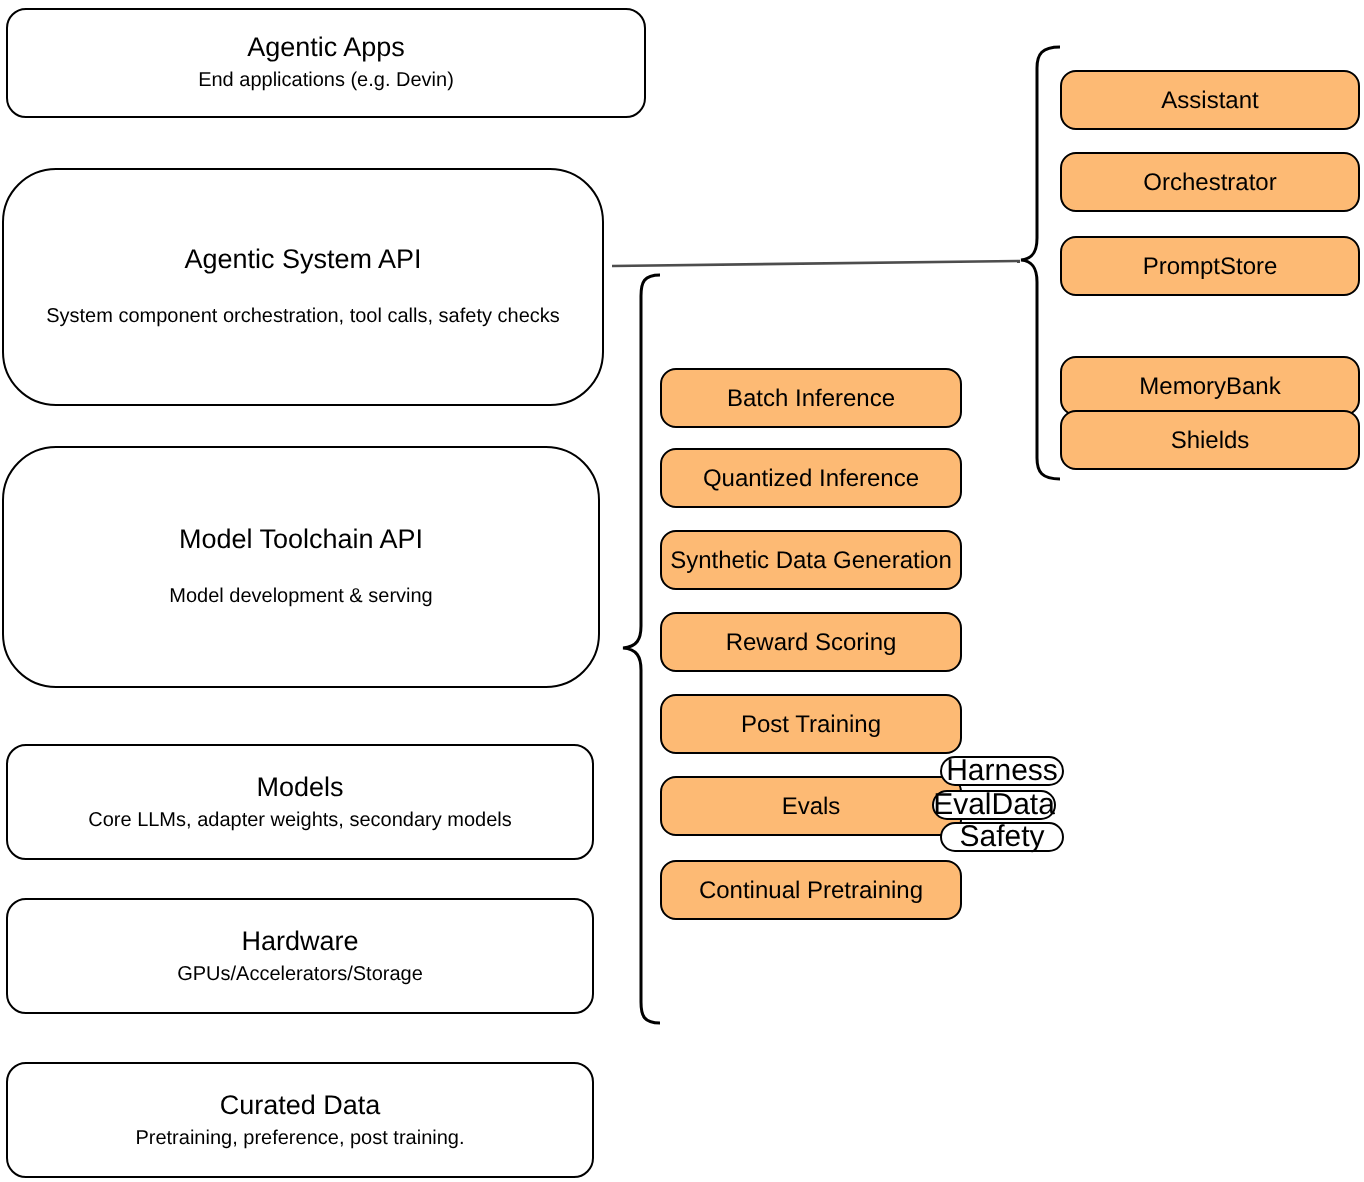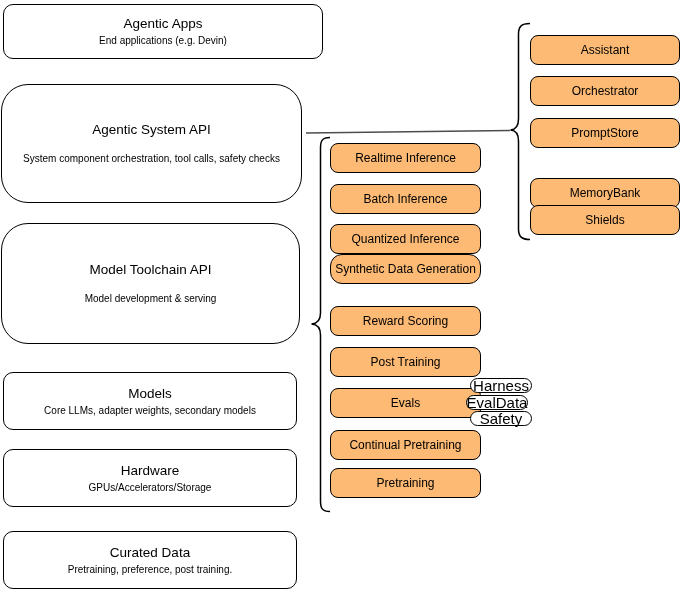--- a/index.html
+++ b/index.html
@@ -64,29 +64,27 @@
   <div class="bigbox r10" style="left:3px;top:449px;width:294px;height:58px;">
     <div class="title">Hardware</div>
     <div class="subtitle">GPUs/Accelerators/Storage</div>
   </div>
 
   <div class="bigbox r10" style="left:3px;top:531px;width:294px;height:58px;">
     <div class="title">Curated Data</div>
     <div class="subtitle">Pretraining, preference, post training.</div>
   </div>
 
-  <div class="smallbox midcol" style="top:143px;">Realtime Inference</div>
   <div class="smallbox midcol" style="top:184px;">Batch Inference</div>
   <div class="smallbox midcol" style="top:224px;">Quantized Inference</div>
-  <div class="smallbox midcol" style="top:254px;border-radius:12px;">Synthetic Data Generation</div>
+  <div class="smallbox midcol" style="top:265px;">Synthetic Data Generation</div>
   <div class="smallbox midcol" style="top:306px;">Reward Scoring</div>
   <div class="smallbox midcol" style="top:347px;">Post Training</div>
   <div class="smallbox midcol" style="top:388px;">Evals</div>
   <div class="smallbox midcol" style="top:430px;">Continual Pretraining</div>
-  <div class="smallbox midcol" style="top:468px;">Pretraining</div>
 
   <div class="pill" style="left:470px;top:378px;">Harness</div>
   <div class="pill" style="left:466px;top:395px;">EvalData</div>
   <div class="pill" style="left:470px;top:411px;">Safety</div>
 
   <div class="smallbox rightcol" style="top:35px;">Assistant</div>
   <div class="smallbox rightcol" style="top:76px;">Orchestrator</div>
   <div class="smallbox rightcol" style="top:118px;">PromptStore</div>
   <div class="smallbox rightcol" style="top:178px;">MemoryBank</div>
   <div class="smallbox rightcol" style="top:205px;">Shields</div>

